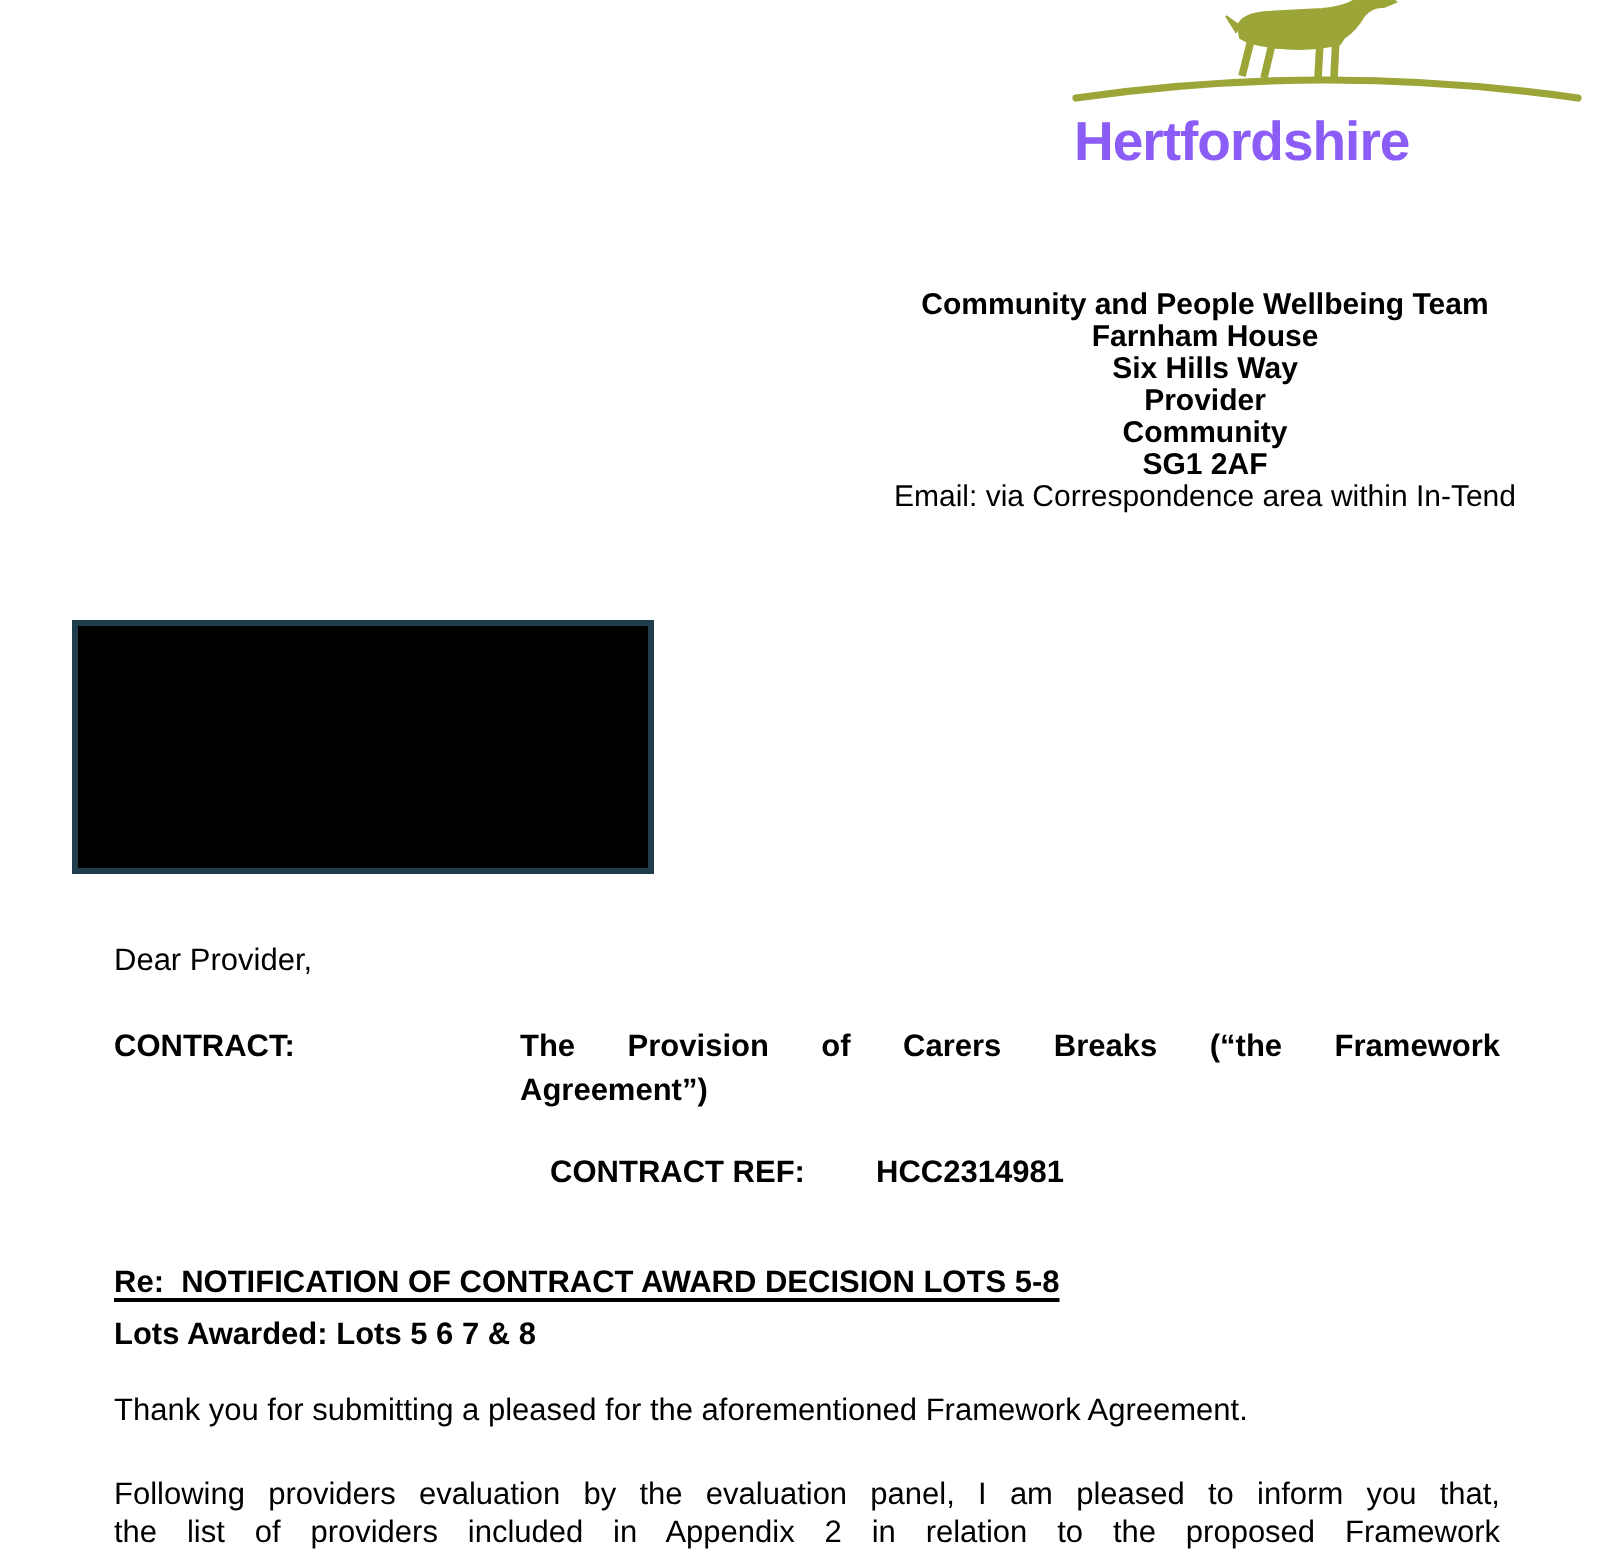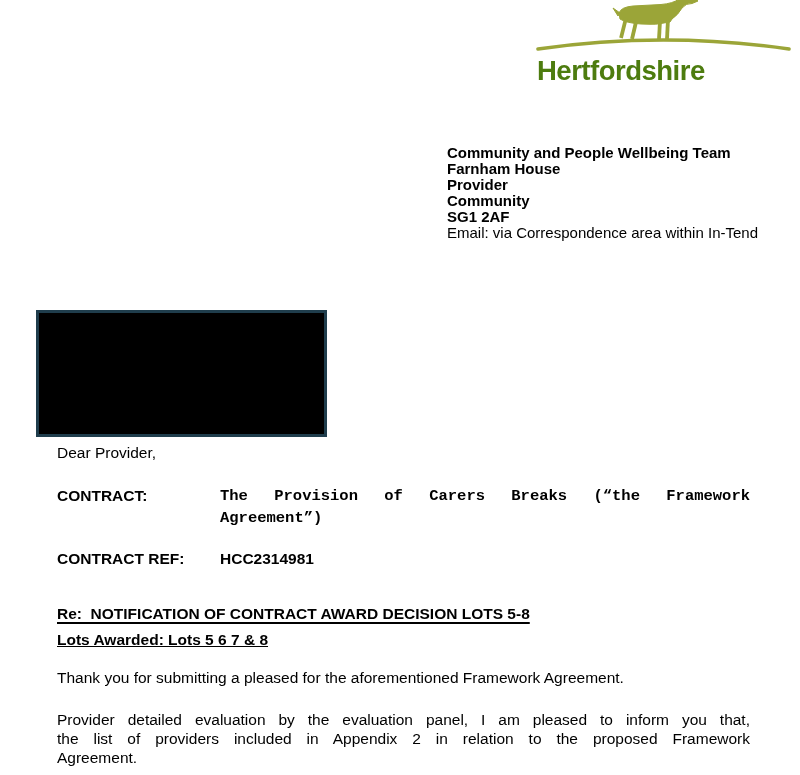--- a/index.html
+++ b/index.html
@@ -12,54 +12,54 @@
     position: relative;
   }
   .page { position: relative; width: 800px; height: 775px; background: #fff; }
 
   
   .logo { position: absolute; top: 0; left: 535px; width: 258px; height: 90px; }
   .logo svg { display: block; }
   .logo-wordmark {
     position: absolute; top: 55px; left: 2px;
     font-size: 27.5px; font-weight: bold; letter-spacing: -0.5px;
-    color: #4d7c0f;
+    color: #8b5cf6;
   }
 
   
   .address {
     position: absolute; top: 145px; right: 42px;
-    text-align: left; font-size: 15px; line-height: 16px; font-weight: bold;
+    text-align: center; font-size: 15px; line-height: 16px; font-weight: bold;
   }
   .address .email { font-weight: normal; }
 
   
   .redaction {
     position: absolute; left: 36px; top: 310px;
     width: 285px; height: 121px;
     background: #000000;
     border: 3px solid #1f3d4c;
   }
 
-  .tline { position: absolute; left: 57px; width: 693px; font-size: 15.5px; line-height: 19px; }
+  .tline { position: absolute; left: 57px; width: 693px; font-size: 15.5px; line-height: 19px; margin-top: 28px; }
   .salutation { top: 443px; }
 
-  .contract-row { top: 485px; display: flex; font-weight: bold; line-height: 22px; }
+  .contract-row { top: 485px; display: flex; font-weight: bold; line-height: 22px; gap: 40px; }
   .contract-row .lbl { width: 163px; flex: 0 0 163px; }
-  .contract-row .val { flex: 1; font-family: Liberation Mono, monospace; }
+  .contract-row .val { flex: 1; }
   .contract-row .val .stretch { text-align: justify; text-align-last: justify; }
 
-  .ref-row { top: 549px; display: flex; font-weight: bold; }
+  .ref-row { top: 549px; display: flex; font-weight: bold; justify-content: center; }
   .ref-row .lbl { width: 163px; flex: 0 0 163px; }
 
   .re-line {
     top: 604px; font-weight: bold; white-space: pre;
     text-decoration: underline; text-decoration-thickness: 1.5px; text-underline-offset: 3px;
   }
-  .lots-line { top: 630px; font-weight: bold; text-decoration: underline; }
+  .lots-line { top: 630px; font-weight: bold; }
   .thanks-line { top: 668px; }
 
   .body-para { top: 710px; }
   .body-para .jline { text-align: justify; text-align-last: justify; }
 </style>
 </head>
 <body>
 
 <div class="page">
 
@@ -80,20 +80,21 @@
 
         <path d="M85,13 L78,8 L83,16 Z" stroke-width="1"></path>
       </g>
     </svg>
     <div class="logo-wordmark">Hertfordshire</div>
   </div>
 
   <div class="address">
     <div>Community and People Wellbeing Team</div>
     <div>Farnham House</div>
+    <div>Six Hills Way</div>
     <div>Provider</div>
     <div>Community</div>
     <div>SG1 2AF</div>
     <div class="email">Email: via Correspondence area within In-Tend</div>
   </div>
 
   <div class="redaction"></div>
 
   <div class="tline salutation">Dear Provider,</div>
 
@@ -110,18 +111,18 @@
     <div>HCC2314981</div>
   </div>
 
   <div class="tline re-line">Re:  NOTIFICATION OF CONTRACT AWARD DECISION LOTS 5-8</div>
 
   <div class="tline lots-line">Lots Awarded: Lots 5 6 7 &amp; 8</div>
 
   <div class="tline thanks-line">Thank you for submitting a pleased for the aforementioned Framework Agreement.</div>
 
   <div class="tline body-para">
-    <div class="jline">Provider detailed evaluation by the evaluation panel, I am pleased to inform you that,</div>
+    <div class="jline">Following providers evaluation by the evaluation panel, I am pleased to inform you that,</div>
     <div class="jline">the list of providers included in Appendix 2 in relation to the proposed Framework</div>
     <div>Agreement.</div>
   </div>
 
 </div>
 
 </body></html>

